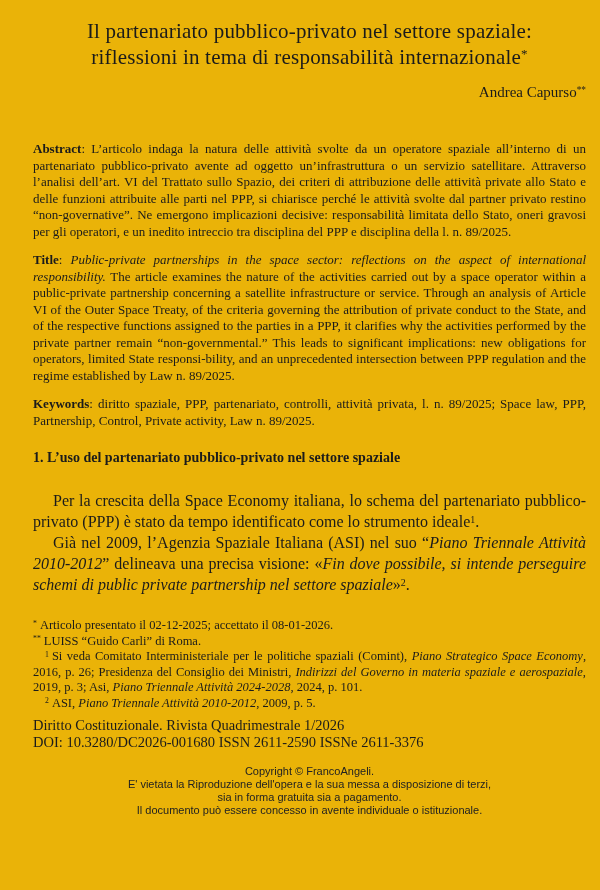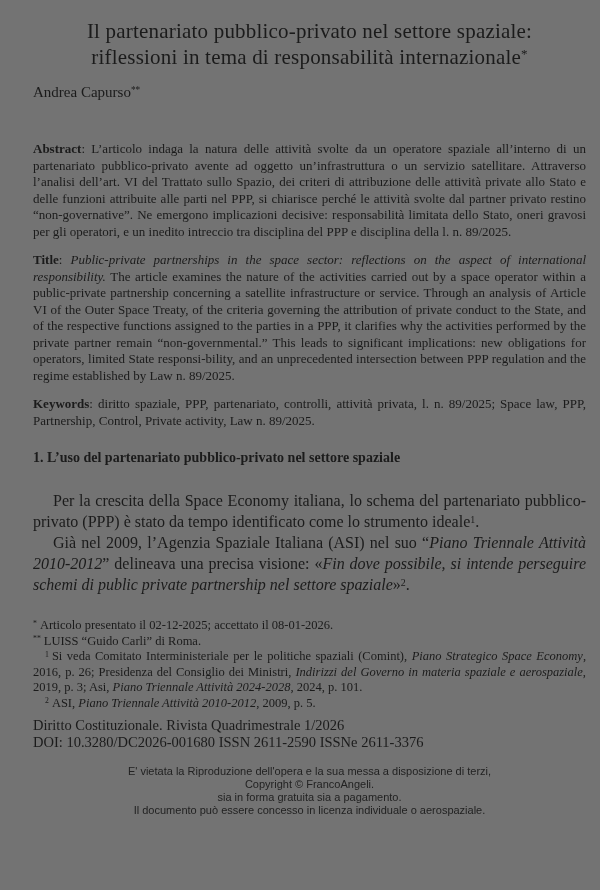--- a/index.html
+++ b/index.html
@@ -6,21 +6,21 @@
     margin: 0;
     padding: 0;
     background: #ffffff;
   }
   .page {
     position: relative;
     box-sizing: border-box;
     width: 600px;
     height: 890px;
     padding: 18px 14px 8px 33px;
-    background: #737373;
+    background: #eab308;
     color: #1b1b1b;
     font-family: "Liberation Serif", serif;
     overflow: hidden;
   }
   sup {
     font-size: 0.62em;
     line-height: 0;
     position: relative;
     top: -0.45em;
     vertical-align: baseline;
@@ -30,21 +30,21 @@
     font-size: 21px;
     line-height: 26px;
     font-weight: normal;
     text-align: center;
     letter-spacing: 0.2px;
   }
   .tline { display: block; }
   .author {
     margin: 0 0 40px 0;
     font-size: 15px;
-    text-align: left;
+    text-align: right;
   }
   .meta {
     margin: 0 0 12px 0;
     font-size: 13px;
     line-height: 16.5px;
     text-align: justify;
   }
   .meta b { font-weight: bold; }
   .meta i { font-style: italic; }
   .keywords-para { margin-bottom: 18px; }
@@ -142,19 +142,19 @@
       <sup>2</sup><span>ASI, </span><i>Piano Triennale Attività 2010-2012</i><span>, 2009, p. 5.</span>
     </p>
   </div>
 
   <div class="journal">
     <span class="journal-line">Diritto Costituzionale. Rivista Quadrimestrale 1/2026</span>
     <span class="journal-line">DOI: 10.3280/DC2026-001680  ISSN 2611-2590 ISSNe 2611-3376</span>
   </div>
 
   <div class="copyright">
+    <span class="copyright-line">Copyright © FrancoAngeli.</span>
     <span class="copyright-line">E' vietata la Riproduzione dell'opera e la sua messa a disposizione di terzi,</span>
-    <span class="copyright-line">Copyright © FrancoAngeli.</span>
     <span class="copyright-line">sia in forma gratuita sia a pagamento.</span>
-    <span class="copyright-line">Il documento può essere concesso in licenza individuale o aerospaziale.</span>
+    <span class="copyright-line">Il documento può essere concesso in avente individuale o istituzionale.</span>
   </div>
 
 </div>
 
 </body></html>

